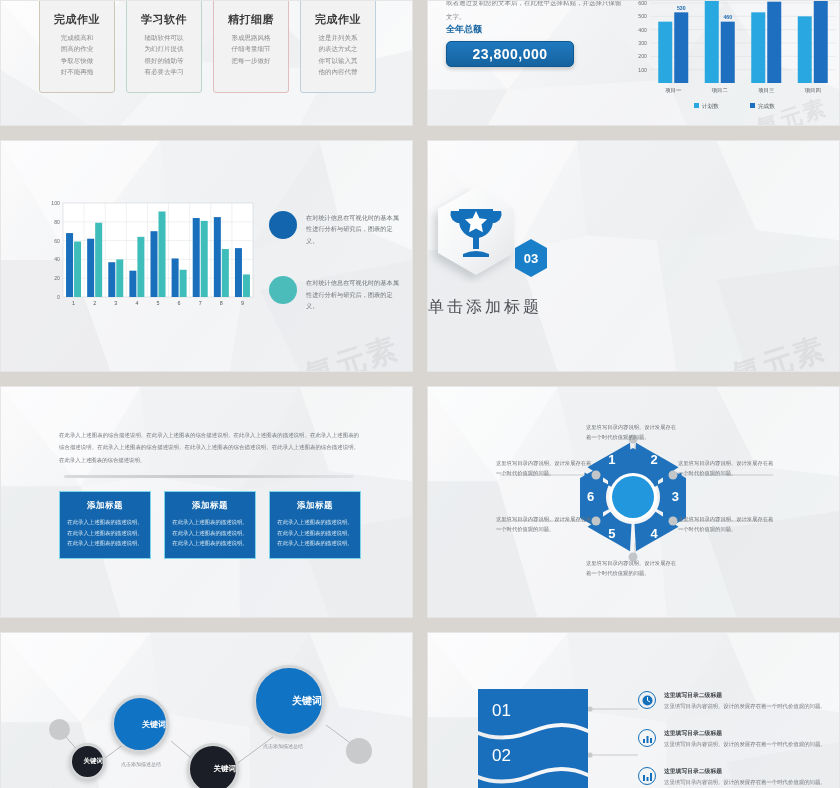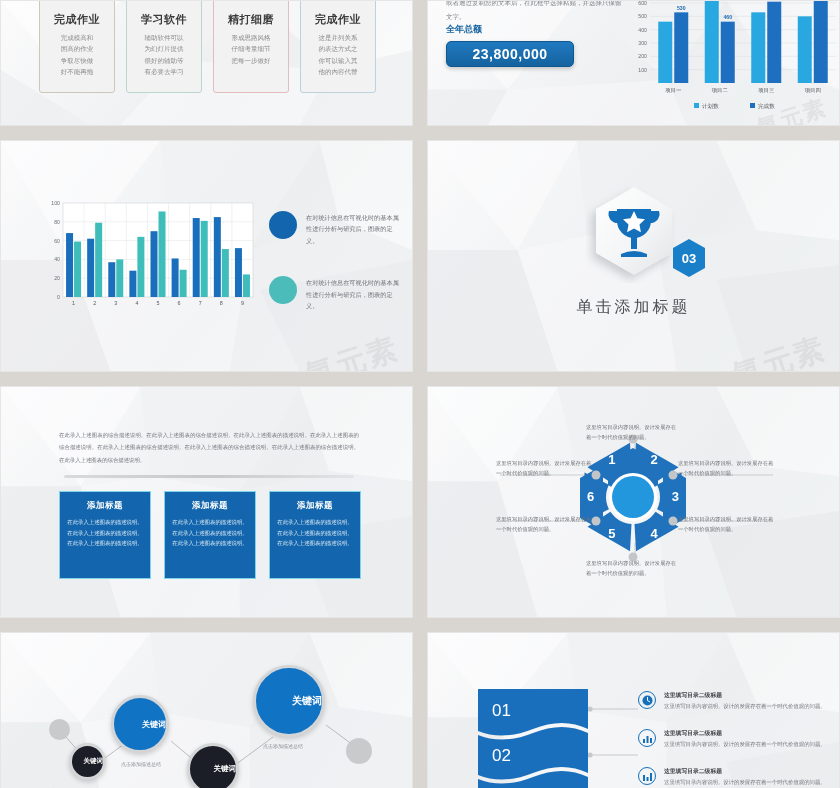--- a/index.html
+++ b/index.html
@@ -76,34 +76,34 @@
   
   .s3-chart { position:absolute; left:42px; top:56px; width:216px; height:120px; }
   .s3-leg { position:absolute; left:268px; top:70px; width:135px; }
   .s3-row { display:flex; align-items:flex-start; gap:9px; margin-bottom:30px; }
   .s3-dot { width:28px; height:28px; border-radius:50%; flex:0 0 auto; }
   .s3-dot.a { background:#1366ad; }
   .s3-dot.b { background:#4cbcbb; }
   .s3-txt { font-size:6.2px; line-height:1.85; color:#6e7276; padding-top:1px; }
 
   
-  .s4-wrap { position:absolute; left:0; right:0; top:40px; text-align:center; }
+  .s4-wrap { position:absolute; left:0; right:0; top:40px; text-align:left; }
   .s4-hex { position:relative; display:inline-block; }
   .s4-badge {
     position:absolute; right:-26px; bottom:4px;
   }
   .s4-title { margin-top:10px; font-size:16px; color:#4d5055; letter-spacing:3px; }
 
   
   .s5-para { position:absolute; left:58px; top:42px; width:300px;
              font-size:5.4px; line-height:2.3; color:#70747a; text-align:justify; }
   .s5-rule { position:absolute; left:63px; top:88px; width:290px; height:3px;
              background:linear-gradient(90deg,#d9dadb,#c6c8ca,#e3e4e5); border-radius:2px; }
   .s5-boxes { position:absolute; left:58px; top:104px; display:flex; gap:13px; }
-  .s5-box { width:92px; height:88px; background:#1366ad; border:1px solid #7fd3e8;
+  .s5-box { width:92px; height:68px; background:#1366ad; border:1px solid #7fd3e8;
             padding:8px 7px 10px; text-align:center; }
   .s5-bt { font-size:8.5px; font-weight:700; color:#fff; letter-spacing:.5px; }
   .s5-bd { margin-top:5px; font-size:5.4px; line-height:1.95; color:#dce9f4; }
 
   
   .s6 { position:absolute; inset:0; }
   .hex-note { position:absolute; font-size:5.3px; line-height:1.85; color:#6e7276; width:96px; }
   .hex-note.r { text-align:left; }
   .hex-note.l { text-align:left; }
 

